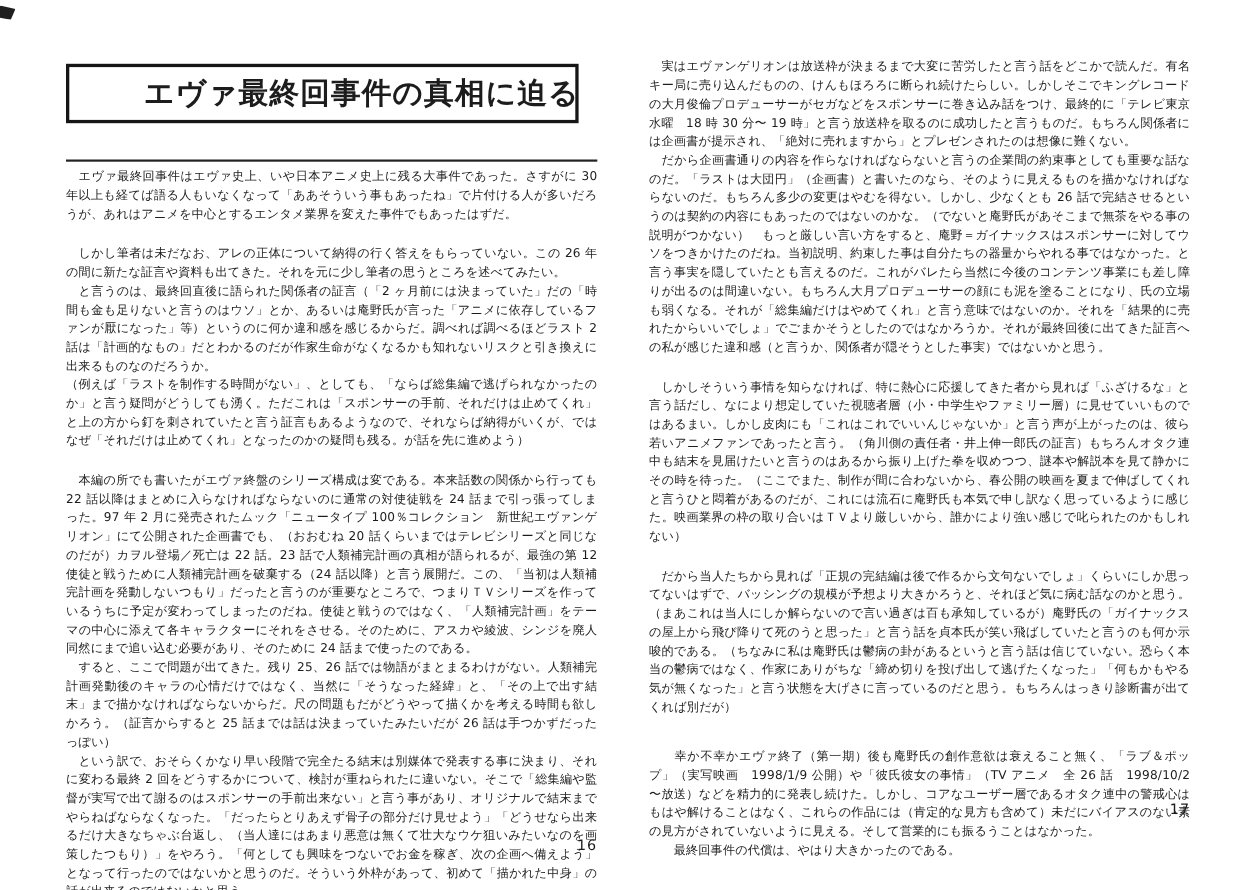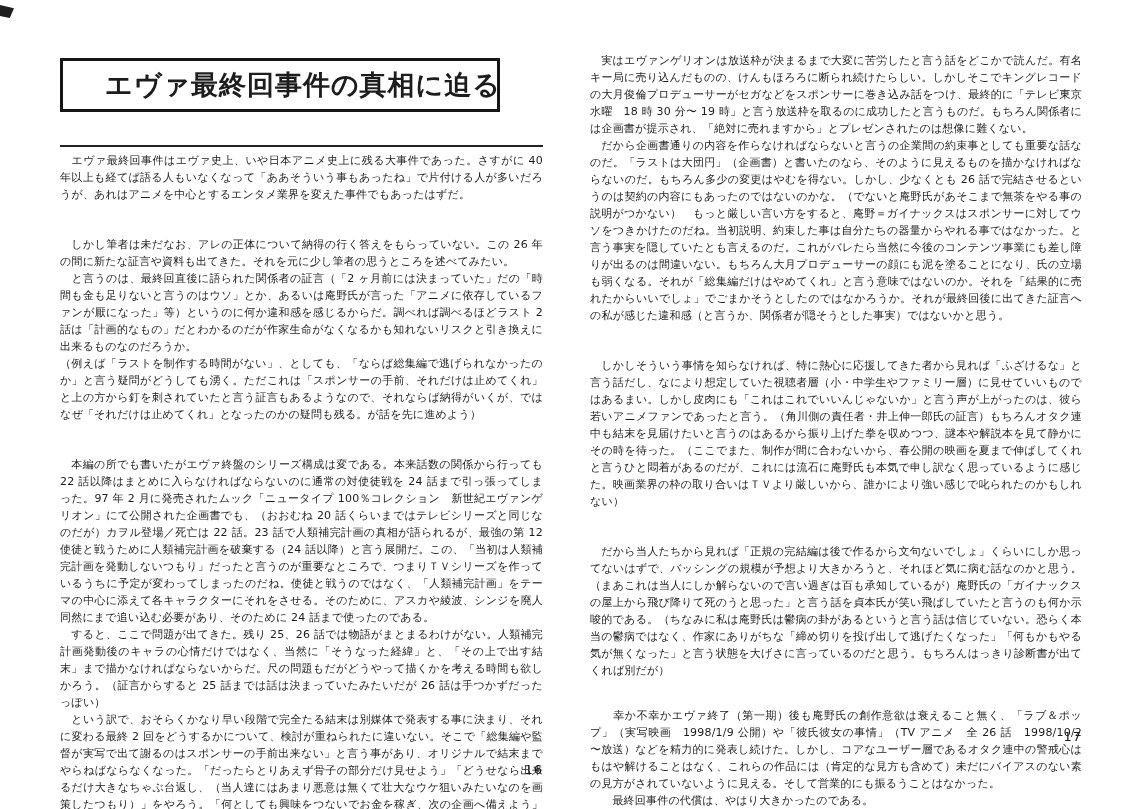--- a/index.html
+++ b/index.html
@@ -15,42 +15,42 @@
     position: absolute; left: 0; top: 5px;
     width: 14px; height: 13px;
     background: #1f1f1f;
     clip-path: polygon(0 0, 100% 25%, 70% 100%, 0 85%);
   }
   .title-box {
     position: absolute; left: 60px; top: 58px;
     width: 392px; height: 48px;
     border: 3px solid #161616;
     display: flex; align-items: center;
-    padding-left: 42px;
+    padding-left: 68px;
     font-size: 27px; font-weight: bold;
     letter-spacing: 1px;
     white-space: nowrap;
   }
   .title-rule {
     position: absolute; left: 60px; top: 145px;
     width: 483px; height: 2px;
     background: #232323;
   }
   .page-body {
     position: absolute;
     font-size: 11px;
     line-height: 17px;
     text-align: justify;
     text-justify: inter-ideograph;
     letter-spacing: 0.2px;
   }
   .page-body-left  { left: 60px;  top: 152px; width: 483px; }
   .page-body-right { left: 590px; top: 52px;  width: 492px; }
   .page-body p { margin: 0; }
-  .page-body p.gap-before    { margin-top: 33px; }
+  .page-body p.gap-before    { margin-top: 19px; }
   .page-body p.gap-before-lg { margin-top: 28px; }
   .page-number {
     position: absolute;
     text-align: right;
     font-size: 13px;
     letter-spacing: 1px;
   }
   .page-number-left  { left: 60px;  width: 483px; top: 762px; }
   .page-number-right { left: 590px; width: 492px; top: 729px; }
 </style>
@@ -58,21 +58,21 @@
 <body>
 
 <div class="corner-mark"></div>
 
 <div class="title-box">
   <span>エヴァ最終回事件の真相に迫る</span>
 </div>
 <div class="title-rule"></div>
 
 <div class="page-body page-body-left">
-  <p>　エヴァ最終回事件はエヴァ史上、いや日本アニメ史上に残る大事件であった。さすがに 40 年以上も経てば語る人もいなくなって「ああそういう事もあったね」で片付ける人が多いだろうが、あれはアニメを中心とするエンタメ業界を変えた事件でもあったはずだ。</p>
+  <p>　エヴァ最終回事件はエヴァ史上、いや日本アニメ史上に残る大事件であった。さすがに 30 年以上も経てば語る人もいなくなって「ああそういう事もあったね」で片付ける人が多いだろうが、あれはアニメを中心とするエンタメ業界を変えた事件でもあったはずだ。</p>
   <p class="gap-before">　しかし筆者は未だなお、アレの正体について納得の行く答えをもらっていない。この 26 年の間に新たな証言や資料も出てきた。それを元に少し筆者の思うところを述べてみたい。</p>
   <p>　と言うのは、最終回直後に語られた関係者の証言（「2 ヶ月前には決まっていた」だの「時間も金も足りないと言うのはウソ」とか、あるいは庵野氏が言った「アニメに依存しているファンが厭になった」等）というのに何か違和感を感じるからだ。調べれば調べるほどラスト 2 話は「計画的なもの」だとわかるのだが作家生命がなくなるかも知れないリスクと引き換えに出来るものなのだろうか。</p>
   <p>（例えば「ラストを制作する時間がない」、としても、「ならば総集編で逃げられなかったのか」と言う疑問がどうしても湧く。ただこれは「スポンサーの手前、それだけは止めてくれ」と上の方から釘を刺されていたと言う証言もあるようなので、それならば納得がいくが、ではなぜ「それだけは止めてくれ」となったのかの疑問も残る。が話を先に進めよう）</p>
   <p class="gap-before">　本編の所でも書いたがエヴァ終盤のシリーズ構成は変である。本来話数の関係から行っても 22 話以降はまとめに入らなければならないのに通常の対使徒戦を 24 話まで引っ張ってしまった。97 年 2 月に発売されたムック「ニュータイプ 100％コレクション　新世紀エヴァンゲリオン」にて公開された企画書でも、（おおむね 20 話くらいまではテレビシリーズと同じなのだが）カヲル登場／死亡は 22 話。23 話で人類補完計画の真相が語られるが、最強の第 12 使徒と戦うために人類補完計画を破棄する（24 話以降）と言う展開だ。この、「当初は人類補完計画を発動しないつもり」だったと言うのが重要なところで、つまりＴＶシリーズを作っているうちに予定が変わってしまったのだね。使徒と戦うのではなく、「人類補完計画」をテーマの中心に添えて各キャラクターにそれをさせる。そのために、アスカや綾波、シンジを廃人同然にまで追い込む必要があり、そのために 24 話まで使ったのである。</p>
   <p>　すると、ここで問題が出てきた。残り 25、26 話では物語がまとまるわけがない。人類補完計画発動後のキャラの心情だけではなく、当然に「そうなった経緯」と、「その上で出す結末」まで描かなければならないからだ。尺の問題もだがどうやって描くかを考える時間も欲しかろう。（証言からすると 25 話までは話は決まっていたみたいだが 26 話は手つかずだったっぽい）</p>
   <p>　という訳で、おそらくかなり早い段階で完全たる結末は別媒体で発表する事に決まり、それに変わる最終 2 回をどうするかについて、検討が重ねられたに違いない。そこで「総集編や監督が実写で出て謝るのはスポンサーの手前出来ない」と言う事があり、オリジナルで結末までやらねばならなくなった。「だったらとりあえず骨子の部分だけ見せよう」「どうせなら出来るだけ大きなちゃぶ台返し、（当人達にはあまり悪意は無くて壮大なウケ狙いみたいなのを画策したつもり）」をやろう。「何としても興味をつないでお金を稼ぎ、次の企画へ備えよう」となって行ったのではないかと思うのだ。そういう外枠があって、初めて「描かれた中身」の話が出来るのではないかと思う。</p>
 
 </div>
 <div class="page-number page-number-left">16</div>
 

